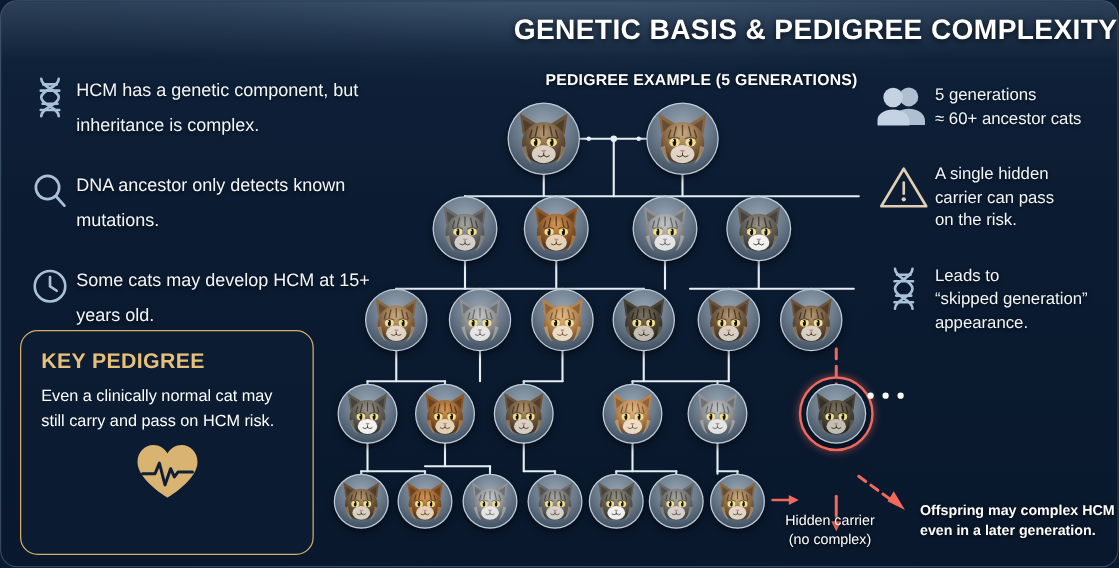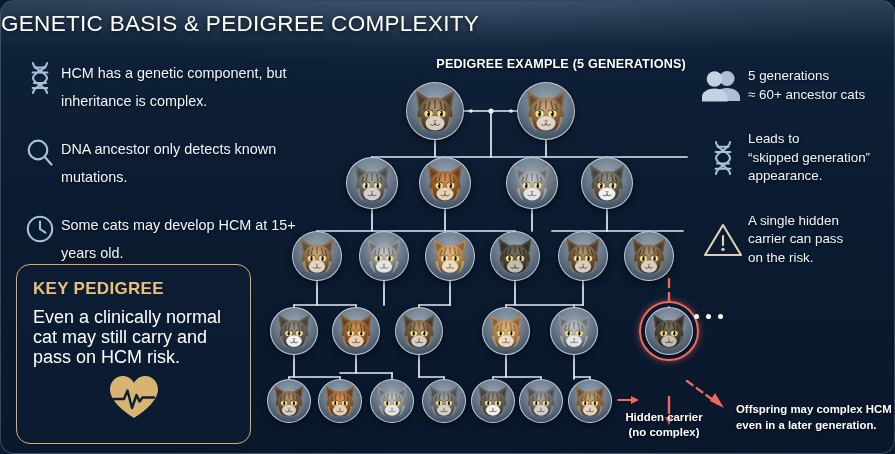--- a/index.html
+++ b/index.html
@@ -22,24 +22,24 @@
   
   #infographic::before {
     content: "";
     position: absolute; left: 0; top: 0; right: 0; height: 46px;
     background: linear-gradient(180deg, rgba(140,170,200,0.18), rgba(140,170,200,0) 100%);
     pointer-events: none;
   }
 
   .title {
     position: absolute; top: 10px; left: 0; width: 100%;
-    text-align: left;
+    text-align: right;
     color: #ffffff;
     font-size: 22.5px;
-    font-weight: normal;
+    font-weight: bold;
     letter-spacing: 0.3px;
     text-shadow: 0 2px 5px rgba(0,0,0,0.75);
     z-index: 6;
   }
 
   
   .left-list { position: absolute; left: 18px; top: 58px; width: 300px; z-index: 5; }
   .bullet { display: flex; align-items: flex-start; margin-bottom: 20px; }
   .bullet .ico { width: 42px; flex: 0 0 42px; display: flex; justify-content: center; padding-top: 2px; }
   .bullet .txt {
@@ -53,26 +53,26 @@
     border: 1.6px solid #d6ad6b;
     border-radius: 14px;
     background: rgba(12,31,54,0.55);
     padding: 14px 16px 10px 16px;
     z-index: 5;
   }
   .key-insight h3 {
     color: #e7c07a; font-size: 17px; font-weight: bold; letter-spacing: 0.3px;
     margin-bottom: 8px;
   }
-  .key-insight p { color: #ffffff; font-size: 18px; line-height: 20px; }
+  .key-insight p { color: #ffffff; font-size: 13px; line-height: 20px; }
   .heart-wrap { display: flex; justify-content: center; margin-top: 6px; }
 
   
   .right-list { position: absolute; left: 697px; top: 66px; width: 195px; z-index: 5; }
-  .rbullet { display: flex; align-items: center; margin-bottom: 26px; }
+  .rbullet { display: flex; align-items: flex-start; margin-bottom: 26px; }
   .rbullet .rico { width: 50px; flex: 0 0 50px; display: flex; justify-content: center; padding-top: 1px; }
   .rbullet .rtxt {
     color: #f2f6fa; font-size: 13.4px; line-height: 18.5px;
     text-shadow: 0 1px 3px rgba(0,0,0,0.6);
   }
   .dots { position: absolute; left: 693px; top: 313px; display: flex; gap: 7px; z-index: 5; }
   .dots i { width: 5px; height: 5px; border-radius: 50%; background: #ffffff; display: block; }
 
   
   .ped-title {
@@ -96,21 +96,21 @@
   .carrier-ring {
     position: absolute;
     border-radius: 50%;
     border: 2.4px solid #f0695c;
     box-shadow: 0 0 7px rgba(240,105,92,0.55);
     z-index: 5;
   }
 
   .label-hidden {
     position: absolute; left: 611px; top: 409px; width: 104px; text-align: center;
-    color: #ffffff; font-size: 11.4px; font-weight: bold; line-height: 15px;
+    color: #ffffff; font-size: 11.4px; font-weight: normal; line-height: 15px;
     text-shadow: 0 1px 3px rgba(0,0,0,0.8); z-index: 6;
   }
   .label-offspring {
     position: absolute; left: 735px; top: 400px; width: 160px;
     color: #ffffff; font-size: 11.4px; font-weight: bold; line-height: 16px;
     text-shadow: 0 1px 3px rgba(0,0,0,0.8); z-index: 6;
   }
 </style>
 </head>
 <body>
@@ -186,51 +186,51 @@
         </svg>
       </span>
       <span class="rtxt">
         <span>5 generations</span><br>
         <span>≈ 60+ ancestor cats</span>
       </span>
     </div>
 
     <div class="rbullet">
       <span class="rico">
+        <svg width="42" height="38" viewBox="0 0 42 38">
+          <g fill="none" stroke="#e0cfb4" stroke-width="2.1" stroke-linejoin="round" stroke-linecap="round">
+            <path d="M21 4 L39 34 H3 Z"></path>
+            <path d="M21 15 V24"></path>
+          </g>
+          <circle cx="21" cy="28.4" r="1.7" fill="#e0cfb4"></circle>
+        </svg>
+      </span>
+      <span class="rtxt">
+        <span>A single hidden</span><br>
+        <span>carrier can pass</span><br>
+        <span>on the risk.</span>
+      </span>
+    </div>
+
+    <div class="rbullet">
+      <span class="rico">
         <svg width="26" height="36" viewBox="0 0 26 36">
           <g fill="none" stroke="#a8c0d8" stroke-width="2.1" stroke-linecap="round">
             <path d="M6 2 C6 9.5 20 11.5 20 18 C20 24.5 6 26.5 6 34"></path>
             <path d="M20 2 C20 9.5 6 11.5 6 18 C6 24.5 20 26.5 20 34"></path>
             <path d="M7.6 6.8 H18.4 M5.6 12 H20.4 M7 23.5 H19 M5.6 28.8 H20.4"></path>
           </g>
         </svg>
       </span>
       <span class="rtxt">
         <span>Leads to</span><br>
         <span>“skipped generation”</span><br>
         <span>appearance.</span>
       </span>
     </div>
-
-    <div class="rbullet">
-      <span class="rico">
-        <svg width="42" height="38" viewBox="0 0 42 38">
-          <g fill="none" stroke="#e0cfb4" stroke-width="2.1" stroke-linejoin="round" stroke-linecap="round">
-            <path d="M21 4 L39 34 H3 Z"></path>
-            <path d="M21 15 V24"></path>
-          </g>
-          <circle cx="21" cy="28.4" r="1.7" fill="#e0cfb4"></circle>
-        </svg>
-      </span>
-      <span class="rtxt">
-        <span>A single hidden</span><br>
-        <span>carrier can pass</span><br>
-        <span>on the risk.</span>
-      </span>
-    </div>
   </div>
 
   <div class="dots">
     <i></i>
     <i></i>
     <i></i>
   </div>
 
   <div class="ped-title">PEDIGREE EXAMPLE (5 GENERATIONS)</div>
 

